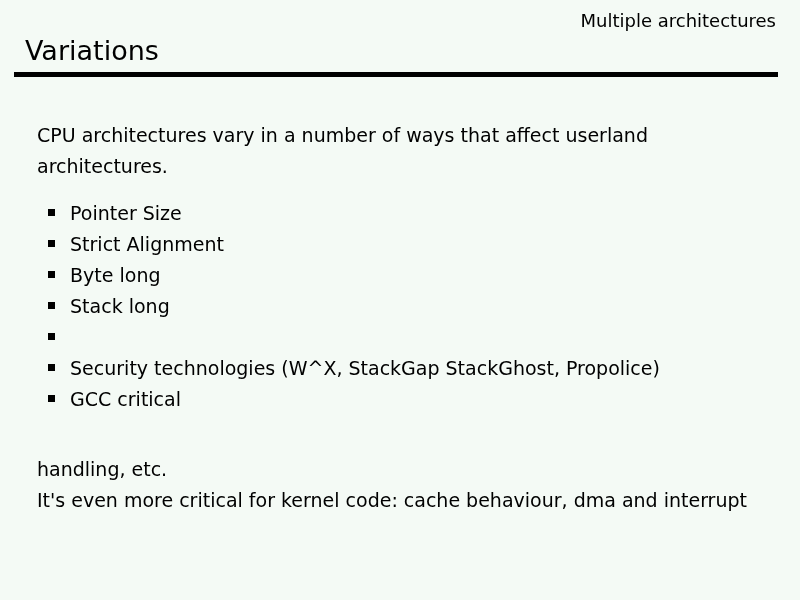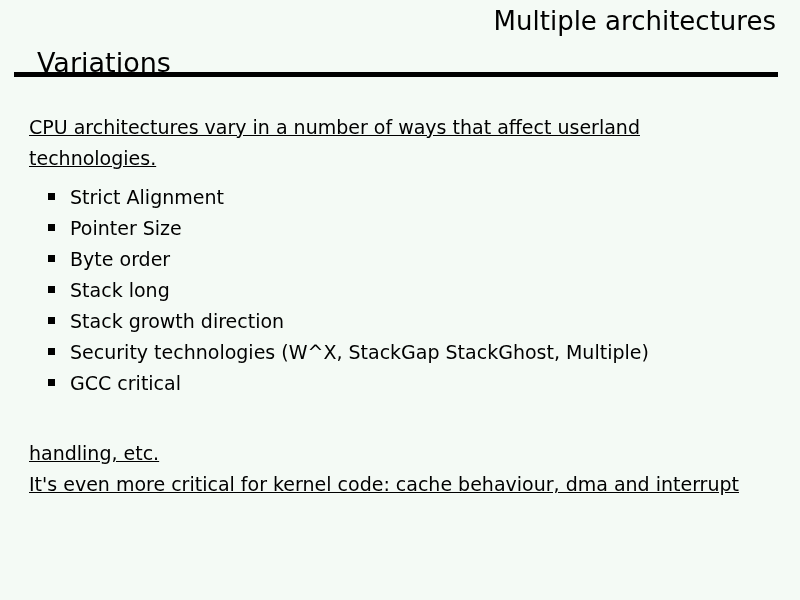--- a/index.html
+++ b/index.html
@@ -9,29 +9,29 @@
     height: 600px;
     background: var(--bg, #f4faf5);
     color: var(--fg, #000000);
     font-family: "DejaVu Sans", "Liberation Sans", sans-serif;
     overflow: hidden;
   }
   .header-right {
     position: absolute;
     top: 9px;
     right: 24px;
-    font-size: 26px;
+    font-size: 18px;
     line-height: 24px;
     white-space: nowrap;
   }
   .title {
     position: absolute;
     top: 36px;
     left: 25px;
-    margin: 12px;
+    margin: 0;
     font-size: 27px;
     font-weight: normal;
     line-height: 30px;
     white-space: nowrap;
   }
   .rule {
     position: absolute;
     top: 72px;
     left: 14px;
     width: 764px;
@@ -39,21 +39,21 @@
     background: var(--rule, #000000);
   }
   .content {
     position: absolute;
     top: 104px;
     left: 21px;
     right: 8px;
     font-size: 19px;
     line-height: 31px;
   }
-  .para { margin: 8px; text-decoration: underline; }
+  .para { margin: 16px; }
   .para .line { display: block; white-space: nowrap; }
   .bullets {
     list-style: none;
     margin: 2px 0 0 27px;
     padding: 0;
   }
   .bullets li { white-space: nowrap; }
   .sq {
     display: inline-block;
     width: 7px;
@@ -73,47 +73,46 @@
   <div class="header-right">Multiple architectures</div>
 
   <h1 class="title">Variations</h1>
 
   <div class="rule"></div>
 
   <div class="content">
 
     <p class="para intro">
       <span class="line">CPU architectures vary in a number of ways that affect userland</span>
-      <span class="line">technologies.</span>
+      <span class="line">architectures.</span>
     </p>
 
     <ul class="bullets">
+      <li>
+        <span class="sq"></span>
+        <span>Pointer Size</span>
+      </li>
       <li>
         <span class="sq"></span>
         <span>Strict Alignment</span>
       </li>
       <li>
         <span class="sq"></span>
-        <span>Pointer Size</span>
-      </li>
-      <li>
-        <span class="sq"></span>
-        <span>Byte order</span>
+        <span>Byte long</span>
       </li>
       <li>
         <span class="sq"></span>
         <span>Stack long</span>
       </li>
       <li>
         <span class="sq"></span>
-        <span>Stack growth direction</span>
       </li>
       <li>
         <span class="sq"></span>
-        <span>Security technologies (W^X, StackGap StackGhost, Multiple)</span>
+        <span>Security technologies (W^X, StackGap StackGhost, Propolice)</span>
       </li>
       <li>
         <span class="sq"></span>
         <span>GCC critical</span>
       </li>
     </ul>
 
     <p class="para outro">
       <span class="line">handling, etc.</span>
       <span class="line">It's even more critical for kernel code: cache behaviour, dma and interrupt</span>

